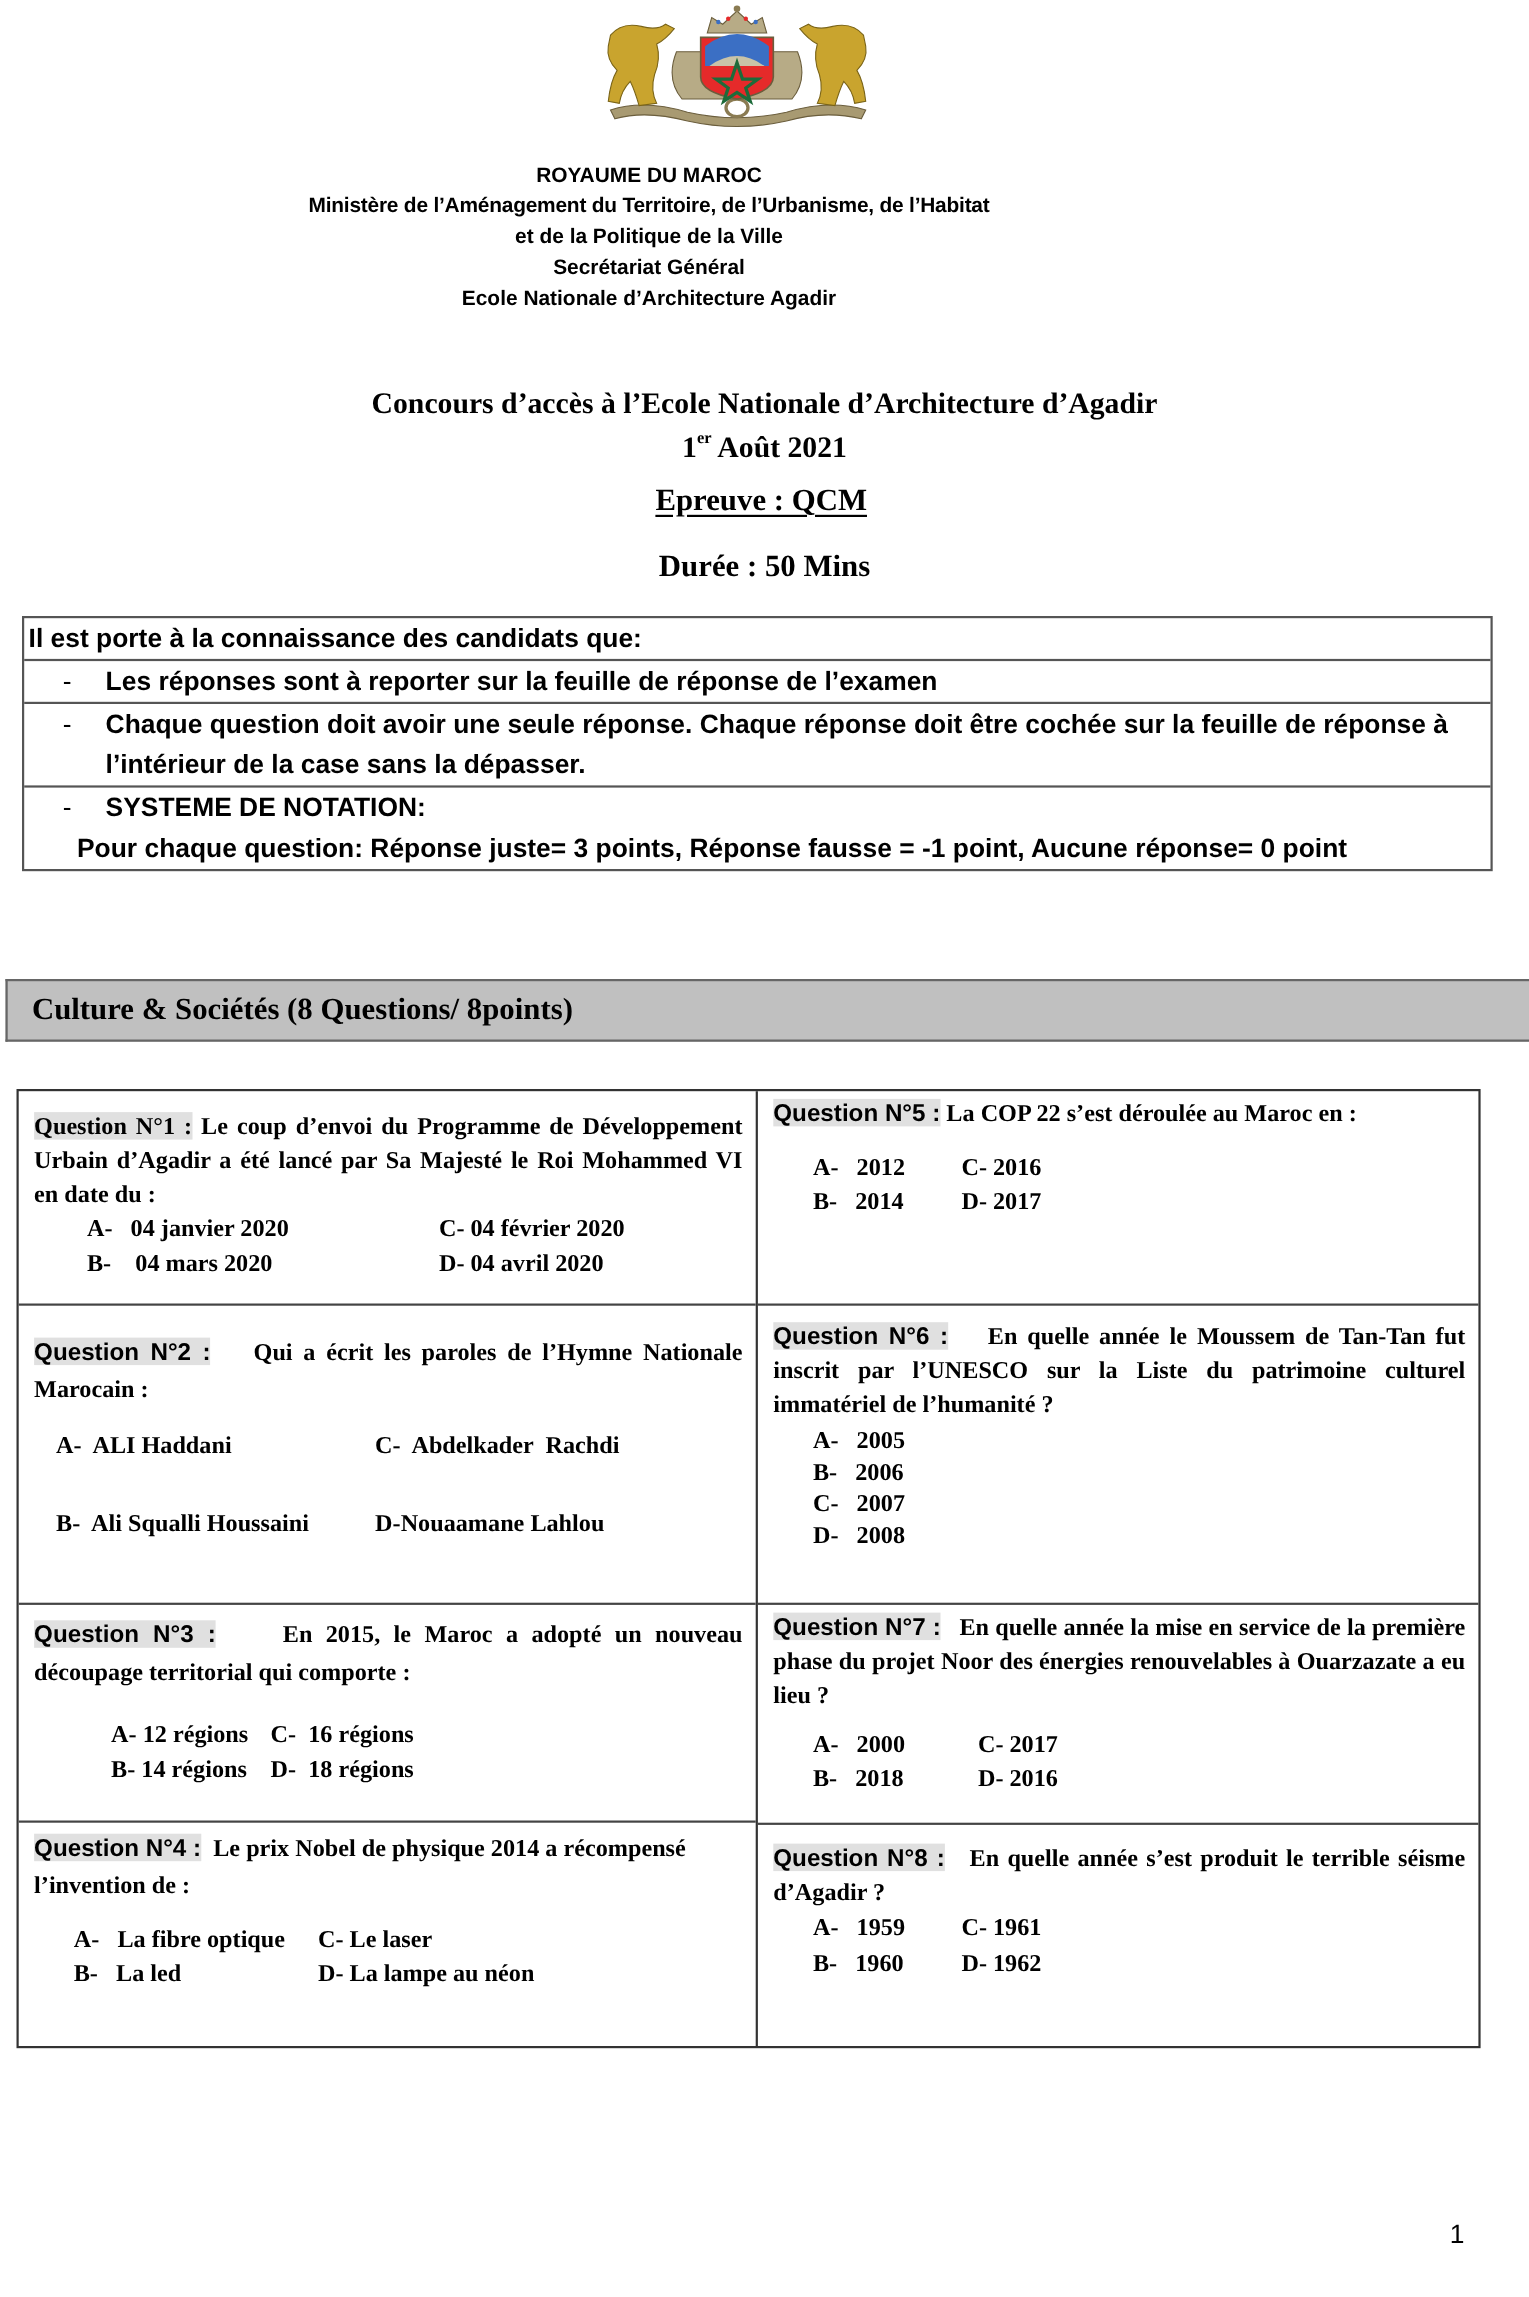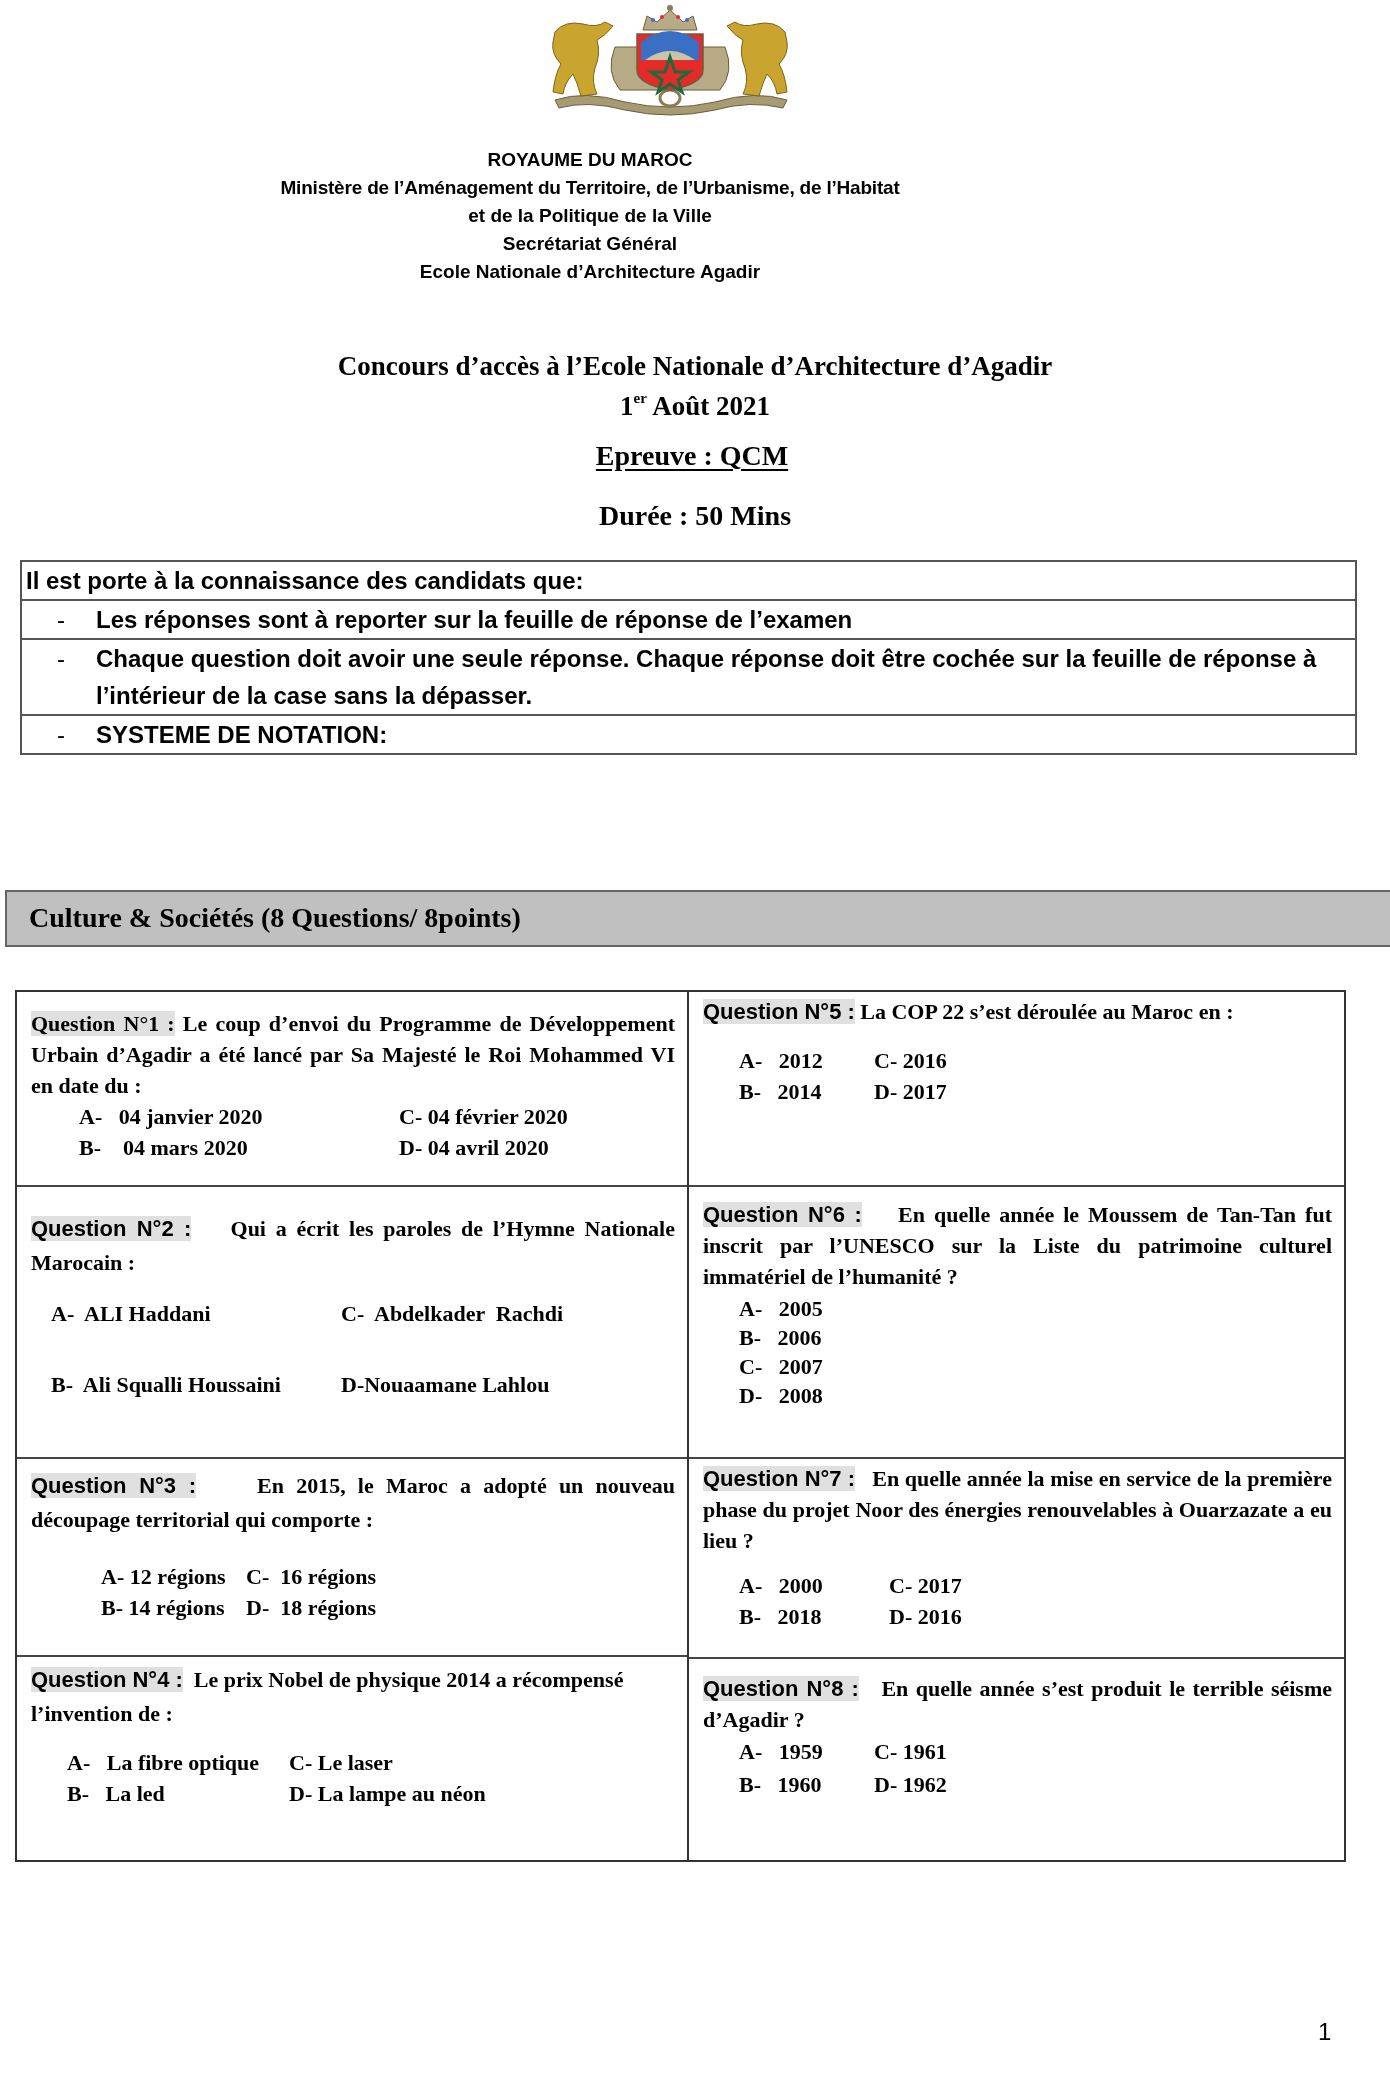--- a/index.html
+++ b/index.html
@@ -106,20 +106,21 @@
   </div>
   <div class="row item">
     <span class="dash">-</span>
     <span class="txt">Chaque question doit avoir une seule réponse. Chaque réponse doit être cochée sur la feuille de réponse à l’intérieur de la case sans la dépasser.</span>
   </div>
   <div class="row">
     <div class="item" style="display:flex;">
       <span class="dash">-</span>
       <span class="txt">SYSTEME DE NOTATION:</span>
     </div>
+    <div class="last" style="padding-left:44px;">Pour chaque question: Réponse juste= 3 points, Réponse fausse = -1 point, Aucune réponse= 0 point</div>
   </div>
 </div>
 
 <div id="section-bar">Culture &amp; Sociétés (8 Questions/ 8points)</div>
 
 <div id="qgrid">
   <div class="vline"></div>
 
   <div class="hline" style="left:0;width:670px;top:193px;"></div>
   <div class="hline" style="left:0;width:670px;top:465px;"></div>

